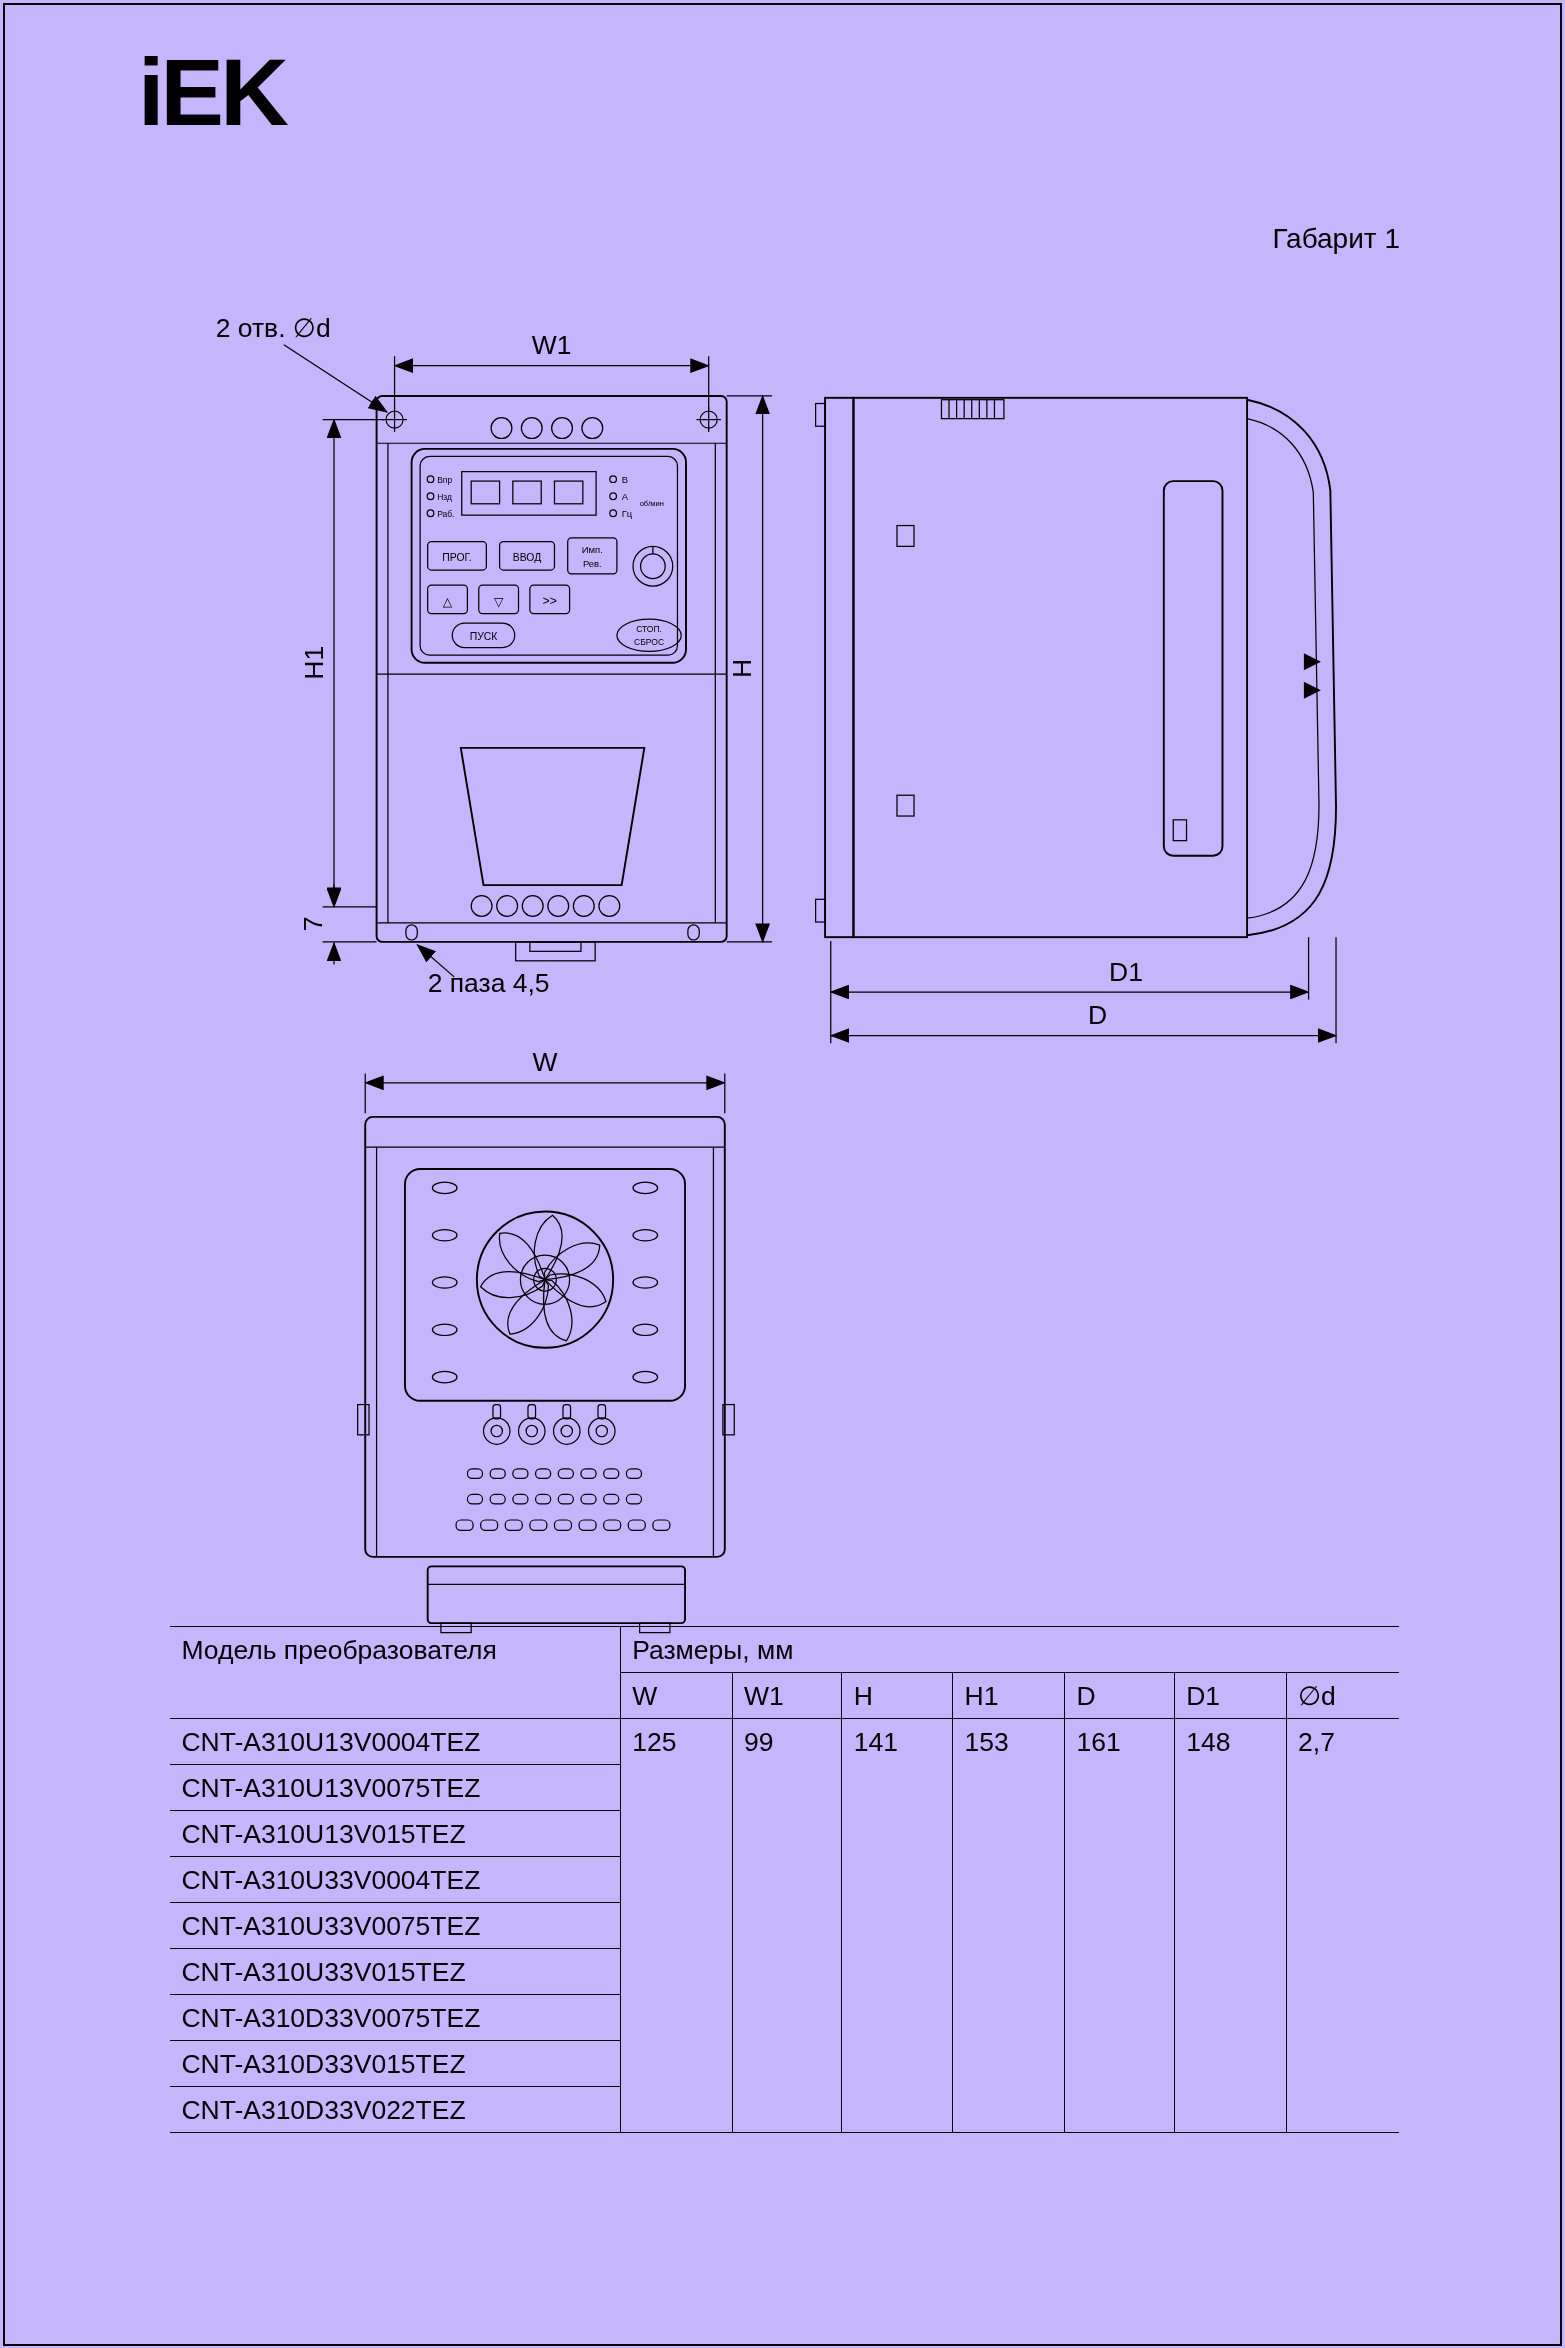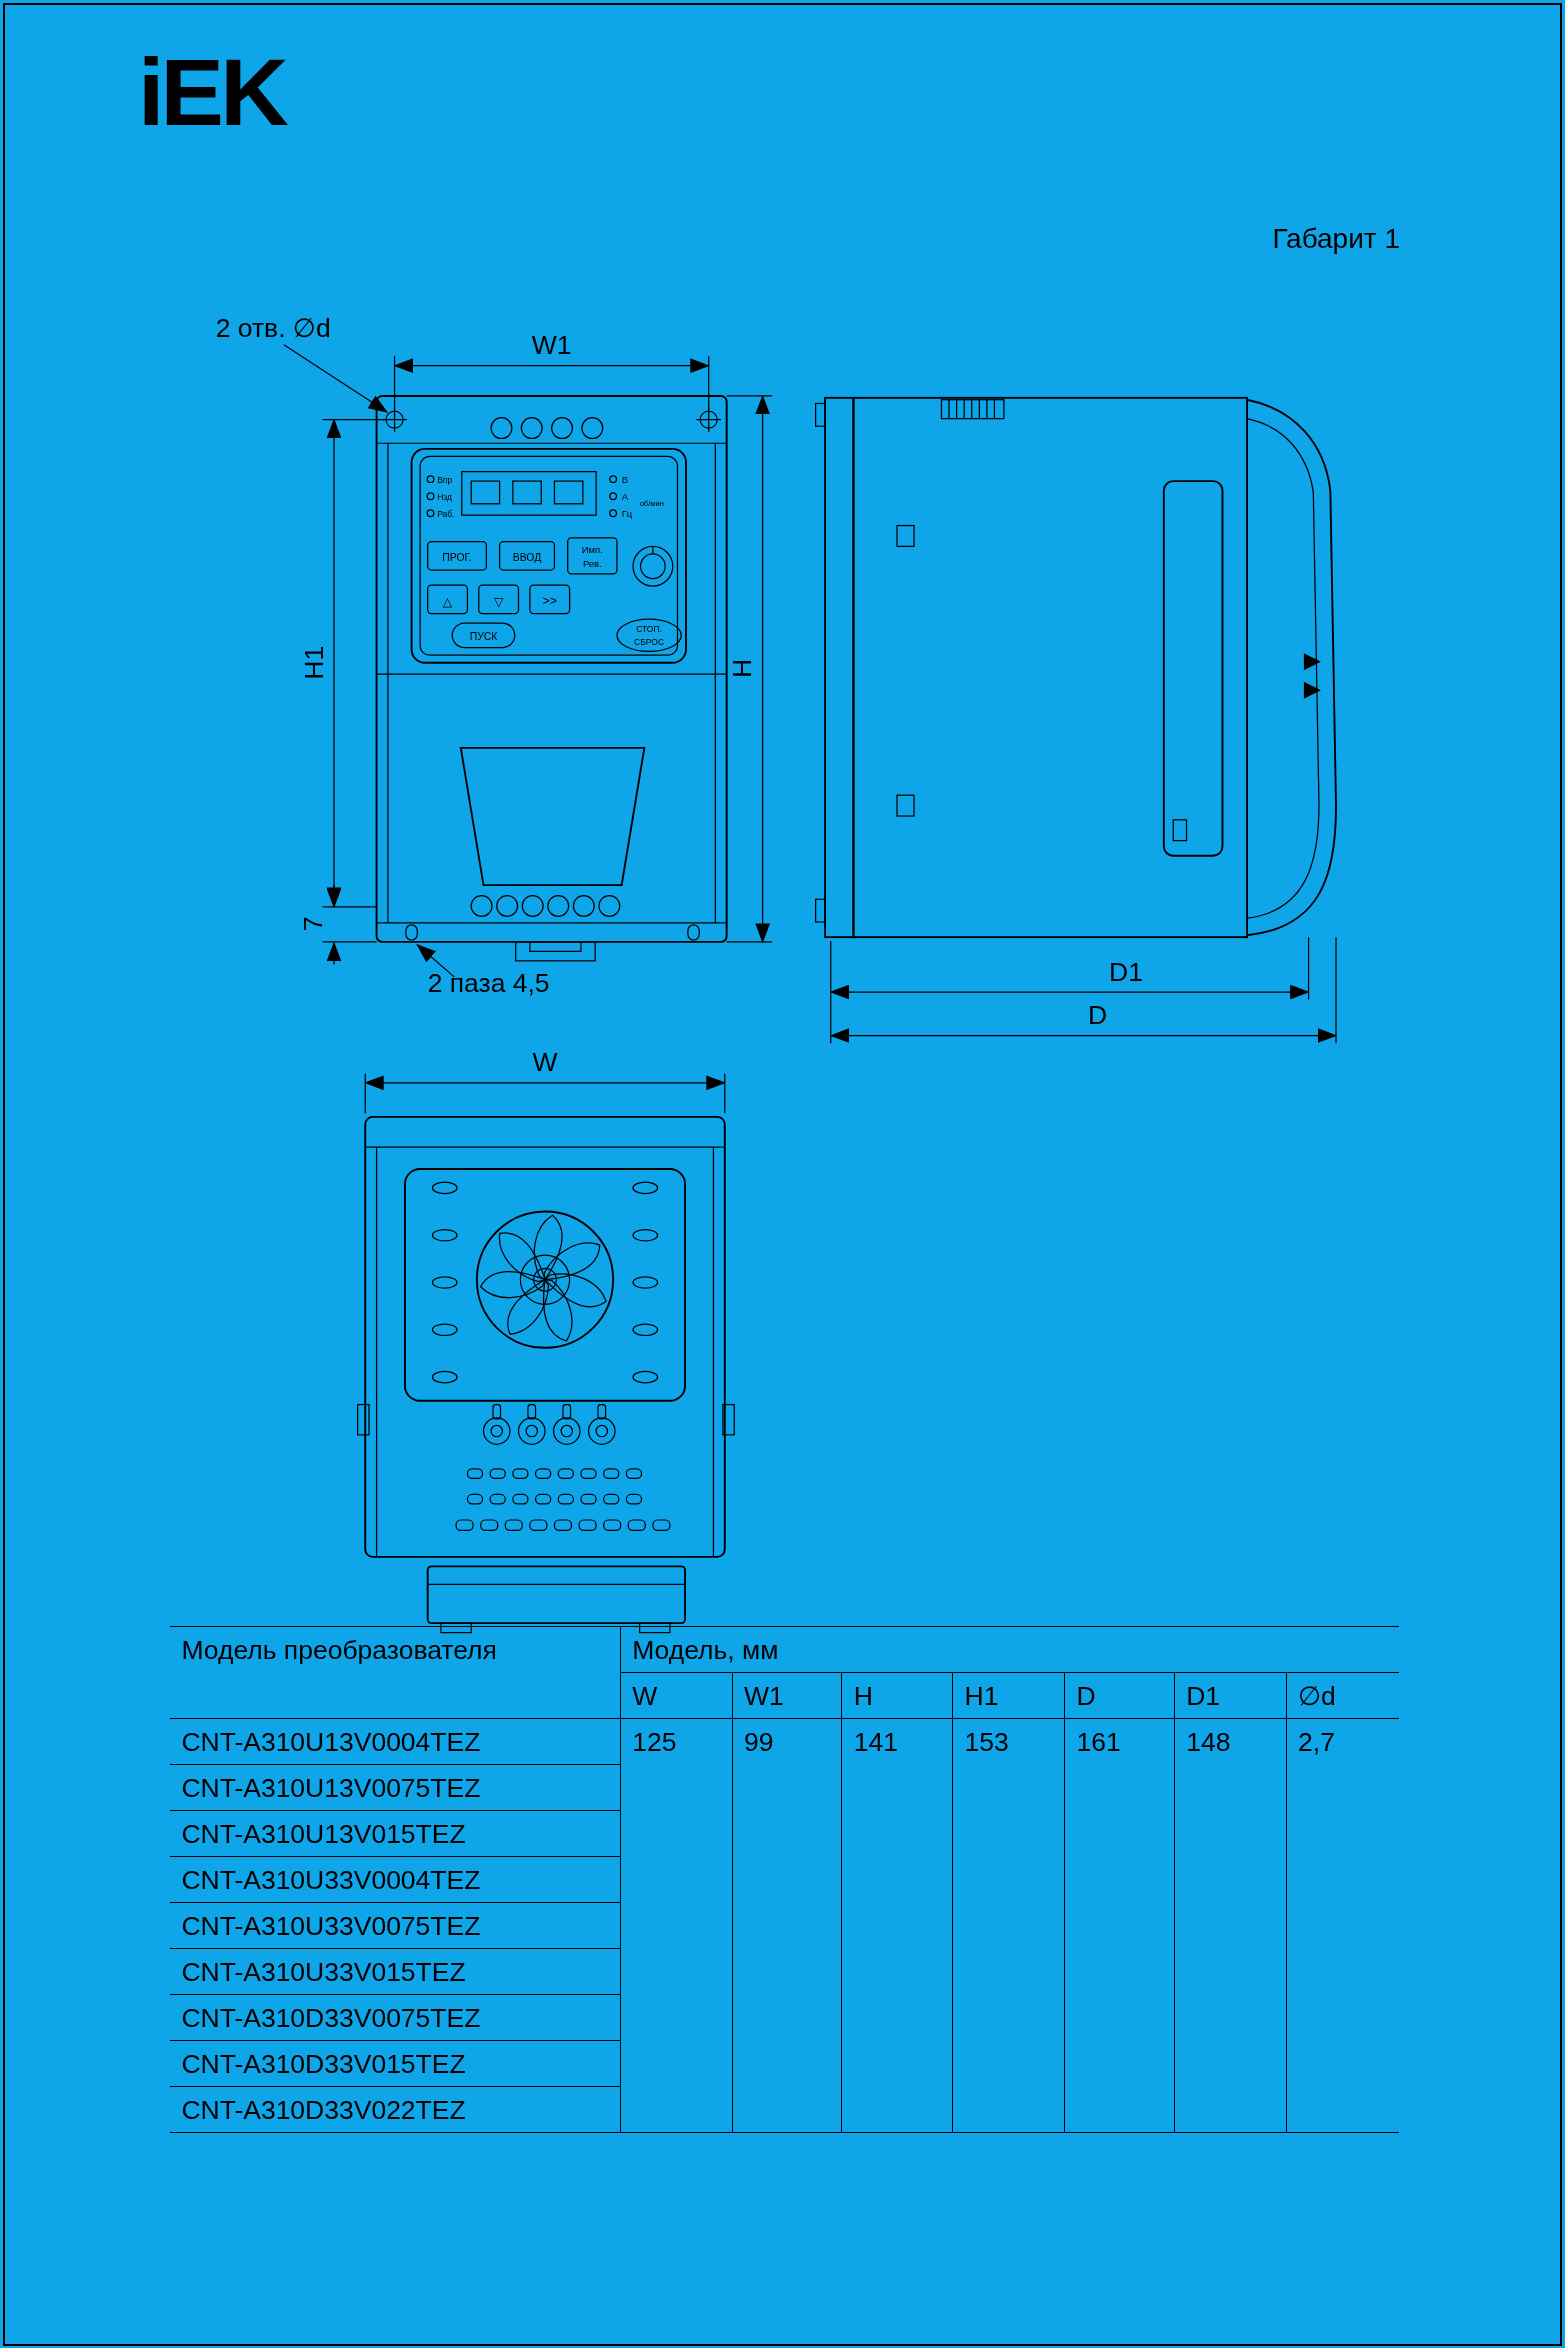--- a/index.html
+++ b/index.html
@@ -1,16 +1,16 @@
 <!DOCTYPE html>
 <html style="font-size:15px"><head>
 <meta charset="utf-8">
 <style>
   html,body{margin:0;padding:0;background:#888;}
-  .page{position:relative;width:1565px;height:2349px;background:#0ea5e9;overflow:hidden;
+  .page{position:relative;width:1565px;height:2349px;background:#c4b5fd;overflow:hidden;
         font-family:"Liberation Sans",sans-serif;color:#000;}
   .page-frame{position:absolute;inset:2.8px;border:2.8px solid #000;pointer-events:none;}
   .logo{position:absolute;left:138px;top:45px;font-size:95px;font-weight:800;
         letter-spacing:-3.8px;line-height:1;}
   .variant{position:absolute;left:1173px;top:223px;width:227px;text-align:right;font-size:28px;}
   svg{position:absolute;left:0;top:284px;}
   svg text{font-family:"Liberation Sans",sans-serif;fill:#000;}
   .ln{fill:none;stroke:#000;stroke-width:2;}
   .ln1{fill:none;stroke:#000;stroke-width:1.3;}
   .dim{fill:none;stroke:#000;stroke-width:1.3;}
@@ -304,21 +304,21 @@
           <col style="width:110px">
         <col style="width:111px">
           <col style="width:112px">
           <col style="width:110px">
         <col style="width:112px">
           <col style="width:113px">
       </colgroup>
       <tbody>
           <tr class="h1">
         <th class="model-h" rowspan="2">Модель преобразователя</th>
-        <th class="dims-h" colspan="7">Модель, мм</th>
+        <th class="dims-h" colspan="7">Размеры, мм</th>
       </tr>
       <tr class="h2">
         <th>W</th>
         <th>W1</th>
         <th>H</th>
         <th>H1</th>
         <th>D</th>
         <th>D1</th>
         <th>∅d</th>
       </tr>

